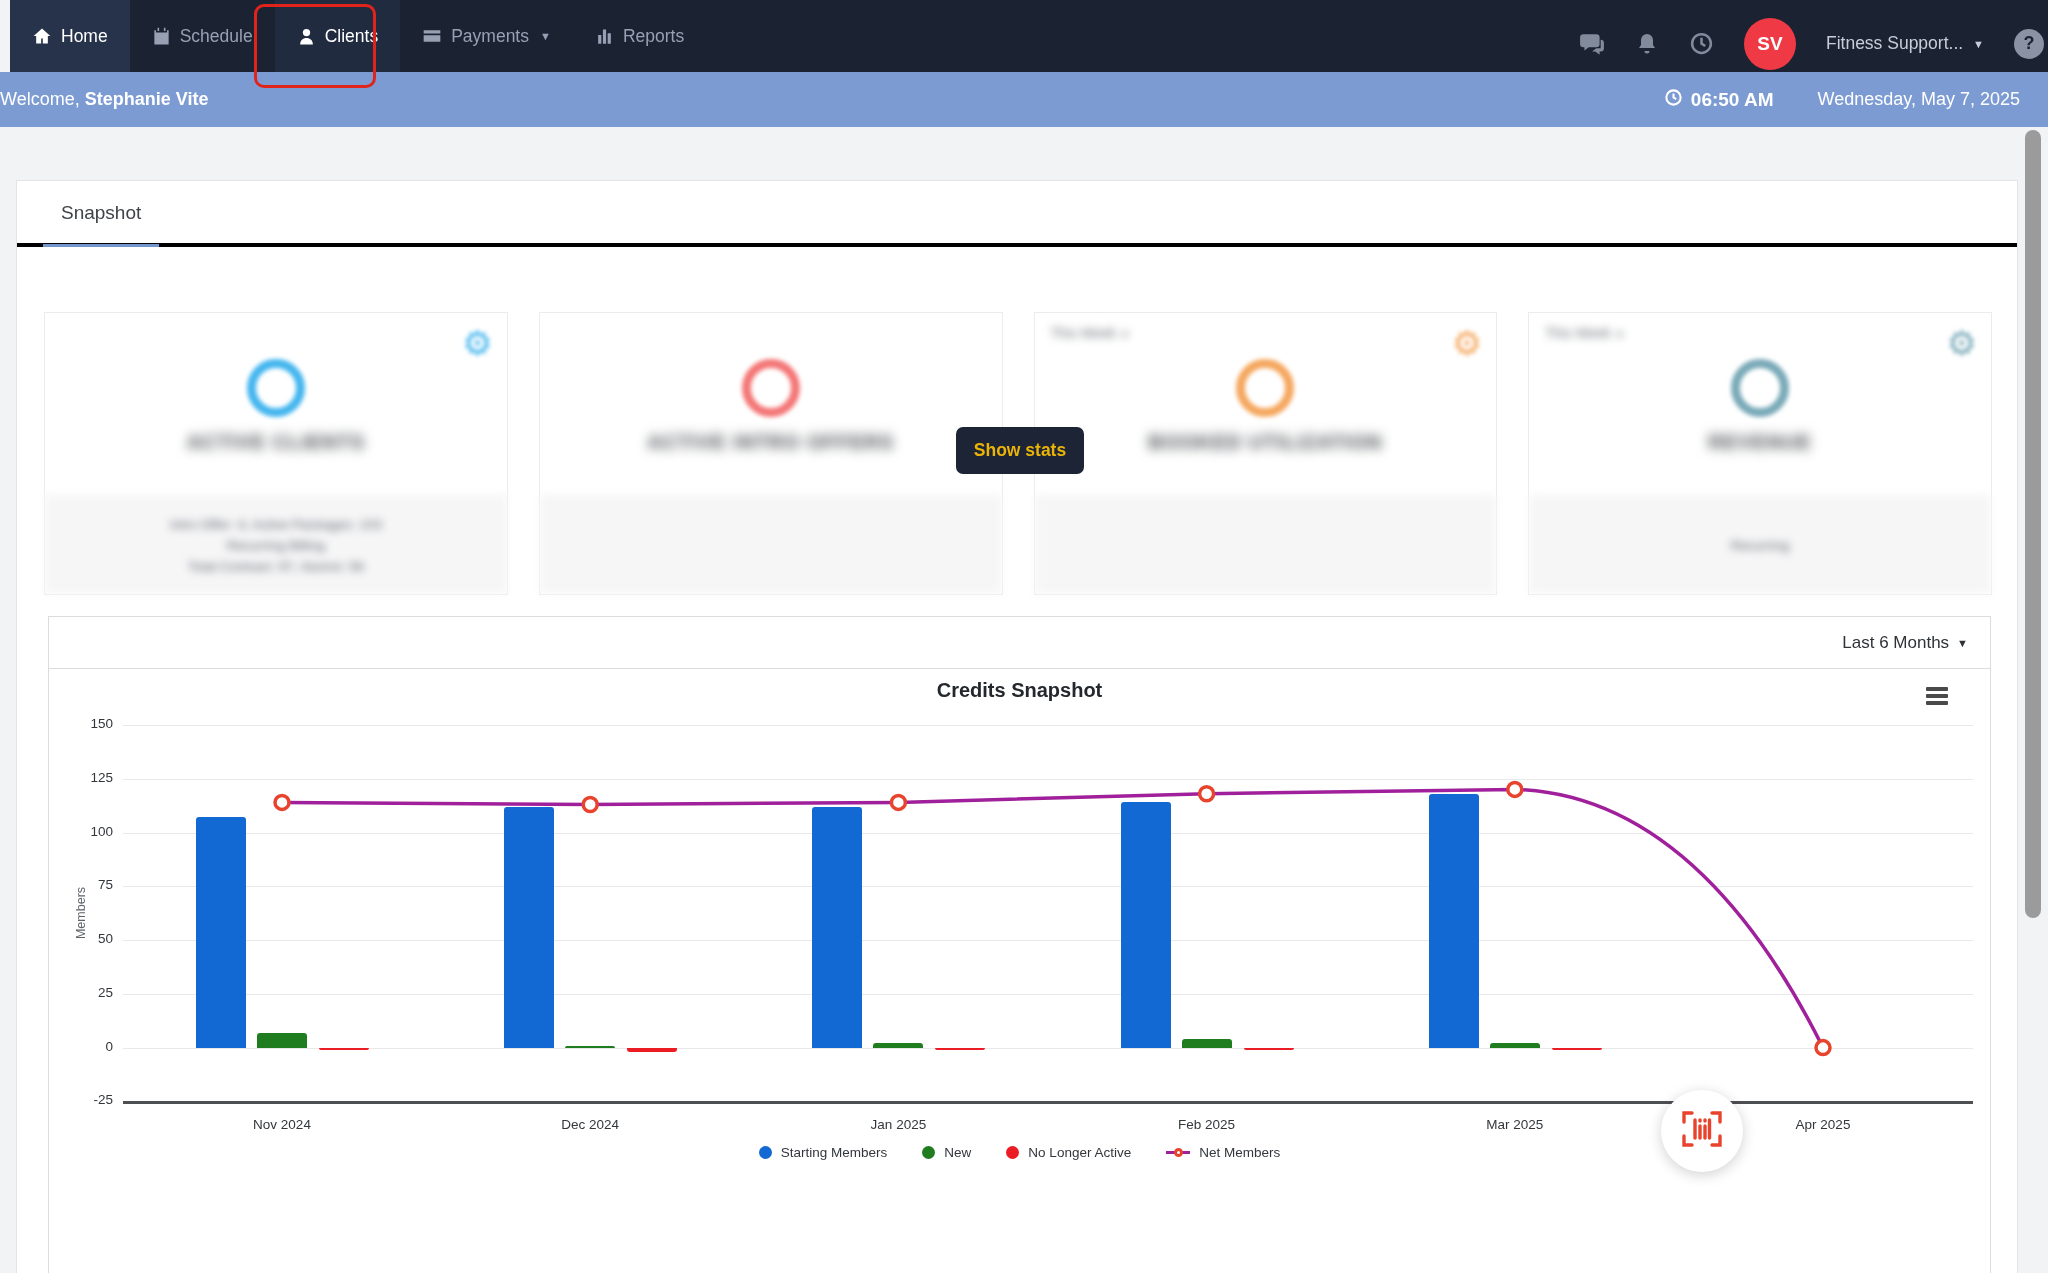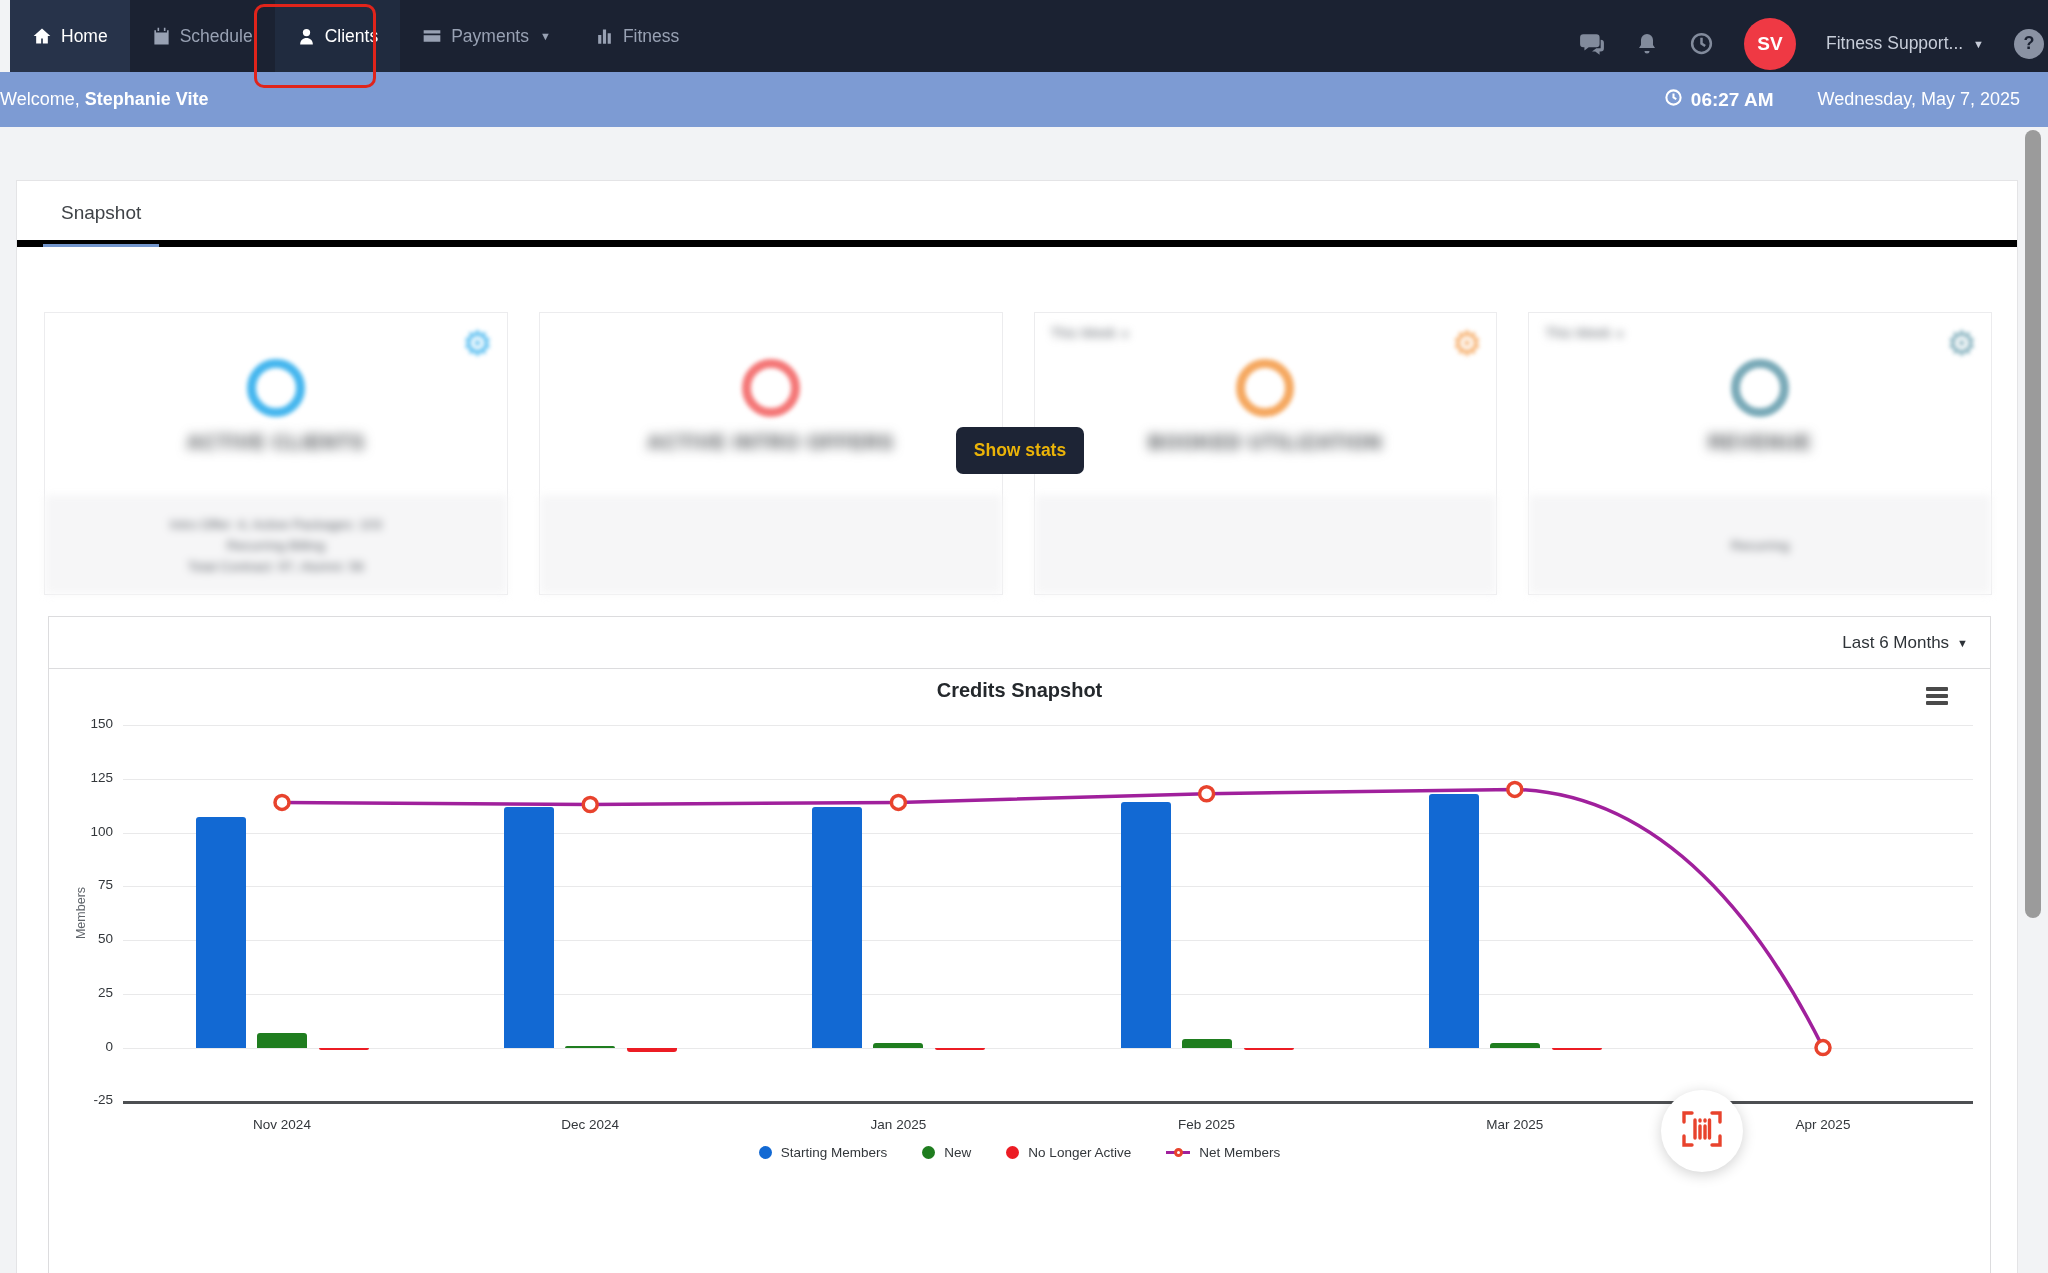--- a/index.html
+++ b/index.html
@@ -21,21 +21,21 @@
 
   
   .welcome { position:absolute; left:0; top:72px; width:2048px; height:55px; background:#7d9bd3; color:#fff; display:flex; align-items:center; z-index:20; }
   .welcome .left { font-size:18px; }
   .welcome .left b { font-weight:bold; }
   .welcome .right { position:absolute; right:28px; display:flex; align-items:center; gap:44px; font-size:18px; }
   .welcome .time { display:flex; align-items:center; gap:8px; font-weight:bold; font-size:19px; }
 
   
   .panel { position:absolute; left:16px; top:180px; width:2002px; height:1100px; background:#ffffff; border:1px solid #e4e4e6; }
-  .tabbar { position:absolute; left:0; top:0; width:100%; height:66px; border-bottom:7px solid #000000; }
+  .tabbar { position:absolute; left:0; top:0; width:100%; height:66px; border-bottom:4px solid #000000; }
   .tab { position:absolute; left:26px; top:0; height:66px; padding:0 18px; display:flex; align-items:center; font-size:19px; color:#3f4347; cursor:pointer; }
   .tab.active { border-bottom:3px solid #7295cc; }
 
   
   .cards { position:absolute; left:27px; top:131px; width:1948px; display:grid; grid-template-columns:repeat(4,1fr); gap:31px; }
   .card { position:relative; height:283px; background:#fff; border:1px solid #ececee; }
   .card-body { position:relative; height:185px; }
   .card-foot { position:absolute; left:0; bottom:0; width:100%; height:98px; background:#f6f6f7; border-top:1px solid #ececee;
                display:flex; flex-direction:column; align-items:center; justify-content:center; gap:6px;
                color:#5a5f66; font-size:13.5px; filter:blur(4px); }
@@ -113,21 +113,21 @@
     </span>
     <span>Payments</span>
     <span class="caret">▼</span>
   </div>
   <div class="nav-item">
     <span>
       <svg width="19" height="19" viewBox="0 0 24 24" fill="currentColor">
           <path d="M4 10h4v11H4zM10 3h4v18h-4zM16 8h4v13h-4z"></path>
         </svg>
     </span>
-    <span>Fitness</span>
+    <span>Reports</span>
   </div>
 
   <div class="nav-right">
     <span class="icon-btn">
       <svg width="26" height="26" viewBox="0 0 24 24" fill="currentColor">
           <path d="M4 3h12a3 3 0 0 1 3 3v6a3 3 0 0 1-3 3H9l-4 3v-3H4a3 3 0 0 1-3-3V6a3 3 0 0 1 3-3z"></path>
           <path d="M20 8a3 3 0 0 1 3 3v5a3 3 0 0 1-3 3h-1v3l-4-3h-3l4-3h4z"></path>
         </svg>
     </span>
     <span class="icon-btn">
@@ -157,21 +157,21 @@
     <b>Stephanie Vite</b>
   </div>
   <div class="right">
     <span class="time">
       <span>
         <svg width="19" height="19" viewBox="0 0 24 24" fill="none" stroke="#ffffff" stroke-width="2.6">
             <circle cx="12" cy="12" r="9"></circle>
             <path d="M12 7v5l3.5 2"></path>
           </svg>
       </span>
-      <span>06:27 AM</span>
+      <span>06:50 AM</span>
     </span>
     <span>Wednesday, May 7, 2025</span>
   </div>
 </div>
 
 <div class="panel">
   <div class="tabbar">
     <div class="tab active">
       <span>Snapshot</span>
     </div>

